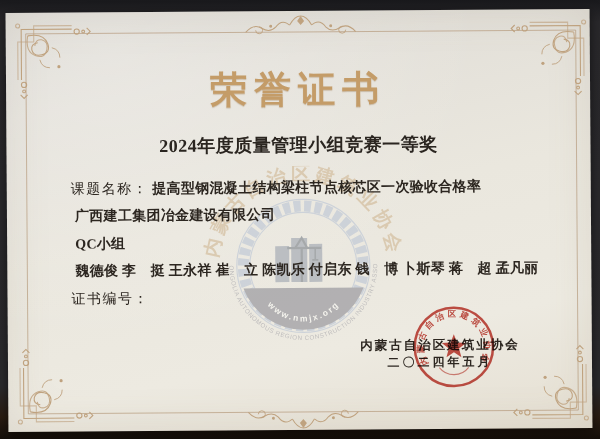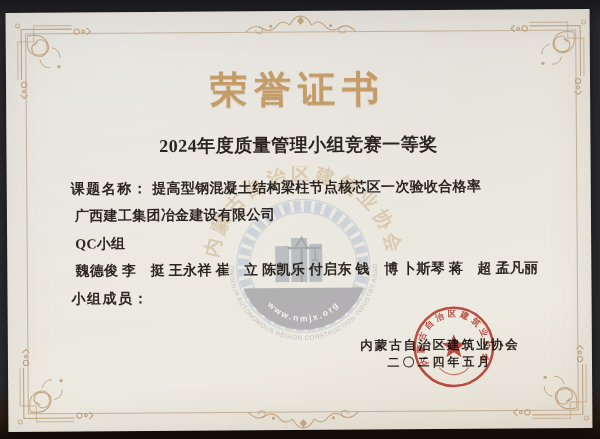--- a/index.html
+++ b/index.html
@@ -25,21 +25,21 @@
     position:absolute;top:54px;left:0;right:0;z-index:3;
     text-align:center;font-size:37px;font-weight:700;letter-spacing:7px;
     color:#c49c68;text-shadow:0 1px 1px rgba(150,110,60,.35);
   }
   .subtitle{
     position:absolute;top:122px;left:0;right:0;z-index:3;
     text-align:center;font-size:18px;font-weight:700;letter-spacing:.5px;color:#2a2520;
   }
   .fields{position:absolute;left:64px;top:163px;right:16px;z-index:3;}
   .row{height:27.5px;display:flex;align-items:center;white-space:pre;color:#2c2620;}
-  .lbl{font-size:14px;font-weight:700;letter-spacing:1.5px;}
+  .lbl{font-size:14px;font-weight:400;letter-spacing:1.5px;}
   .val{font-size:14px;font-weight:700;letter-spacing:.3px;margin-left:4px;}
   .issuer-block{position:absolute;left:332px;top:325px;width:200px;z-index:4;text-align:center;color:#2c2620;}
   .issuer-line{font-size:12.5px;font-weight:700;letter-spacing:2px;line-height:20px;}
   .date-line{font-size:12px;font-weight:700;letter-spacing:3px;line-height:20px;margin-top:-3px;}
 </style>
 </head>
 <body>
 
 <div class="paper">
 
@@ -122,21 +122,21 @@
     <div class="row">
       <span class="val">广西建工集团冶金建设有限公司</span>
     </div>
     <div class="row">
       <span class="val">QC小组</span>
     </div>
     <div class="row">
       <span class="val">魏德俊 李　挺 王永祥 崔　立 陈凯乐 付启东 钱　博 卜斯琴 蒋　超 孟凡丽</span>
     </div>
     <div class="row">
-      <span class="lbl">小组成员：</span>
+      <span class="lbl">证书编号：</span>
     </div>
   </div>
 
   <div class="issuer-block">
     <div class="issuer-line">内蒙古自治区建筑业协会</div>
     <div class="date-line">二〇二四年五月</div>
   </div>
 
   <svg class="seal" viewBox="0 0 90 90">
     <defs>

